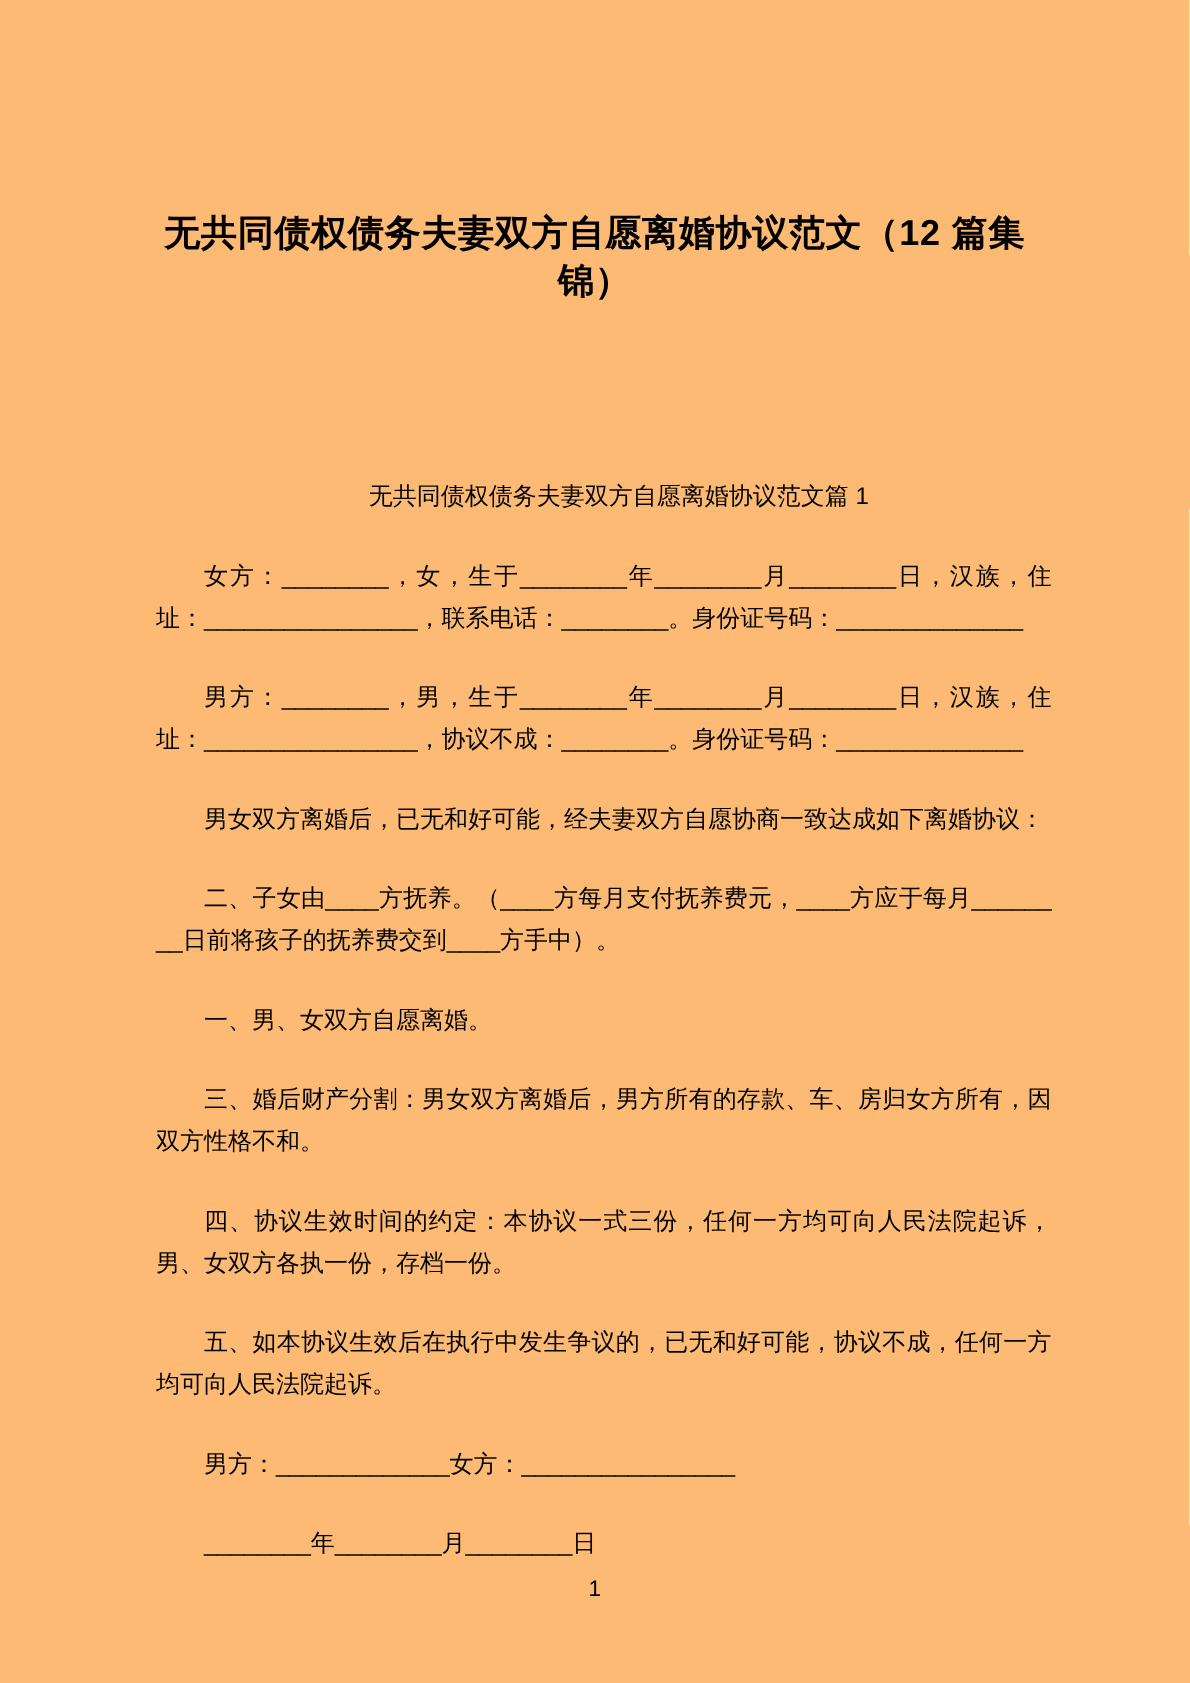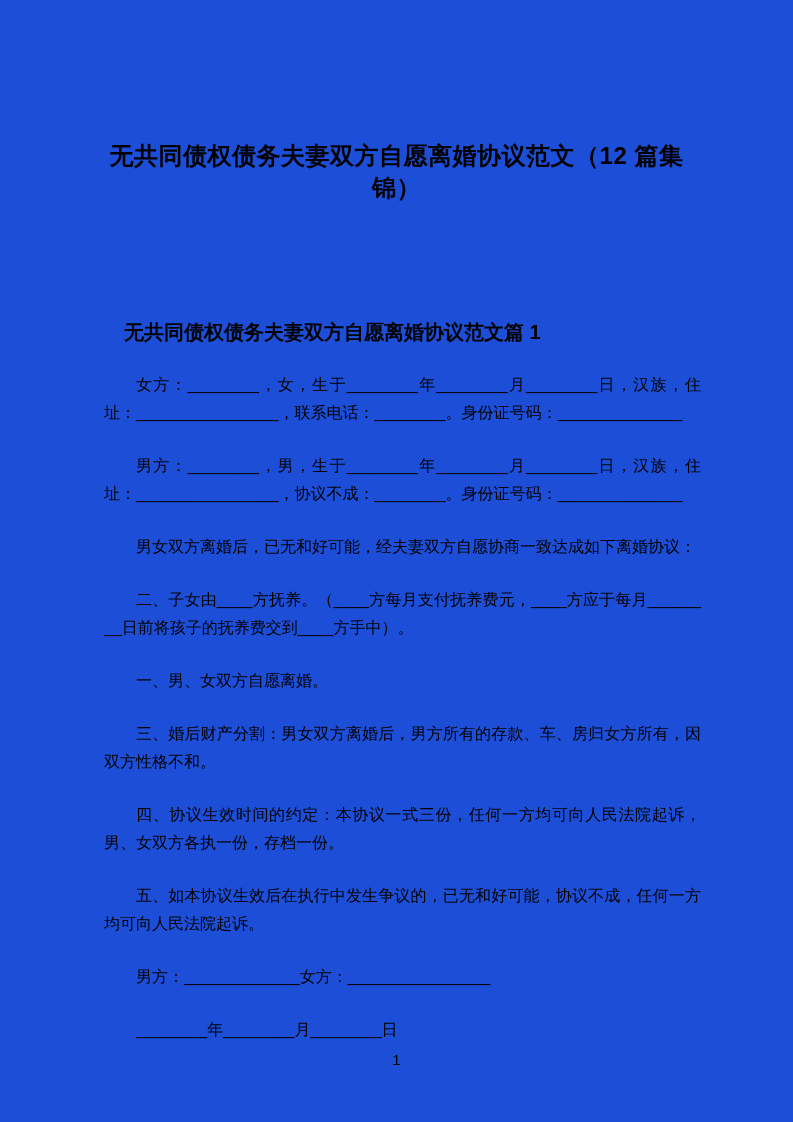--- a/index.html
+++ b/index.html
@@ -4,45 +4,46 @@
 <style>
   html, body {
     margin: 0;
     padding: 0;
     background: #ffffff;
   }
   .page {
     position: relative;
     width: 793px;
     height: 1122px;
-    background: #1d4ed8;
+    background: #fdba74;
     color: #000000;
     font-family: "Liberation Sans", sans-serif;
     overflow: hidden;
   }
   .content {
     position: absolute;
     left: 92px;
     top: 0;
     width: 609px;
   }
   .doc-title {
     margin: 140px 0 0 0;
     font-size: 24px;
     line-height: 32px;
     font-weight: bold;
     text-align: center;
     letter-spacing: 0.5px;
   }
   .section-heading {
     margin: 114px 0 0 0;
-    font-size: 20px;
+    font-size: 16px;
     line-height: 28px;
-    font-weight: bold;
+    font-weight: normal;
     text-indent: 32px;
+    text-align: center;
   }
   .para {
     margin: 25px 0 0 12px;
     font-size: 16px;
     line-height: 28px;
     text-indent: 32px;
     text-align: justify;
     word-break: break-all;
   }
   .page-footer {

